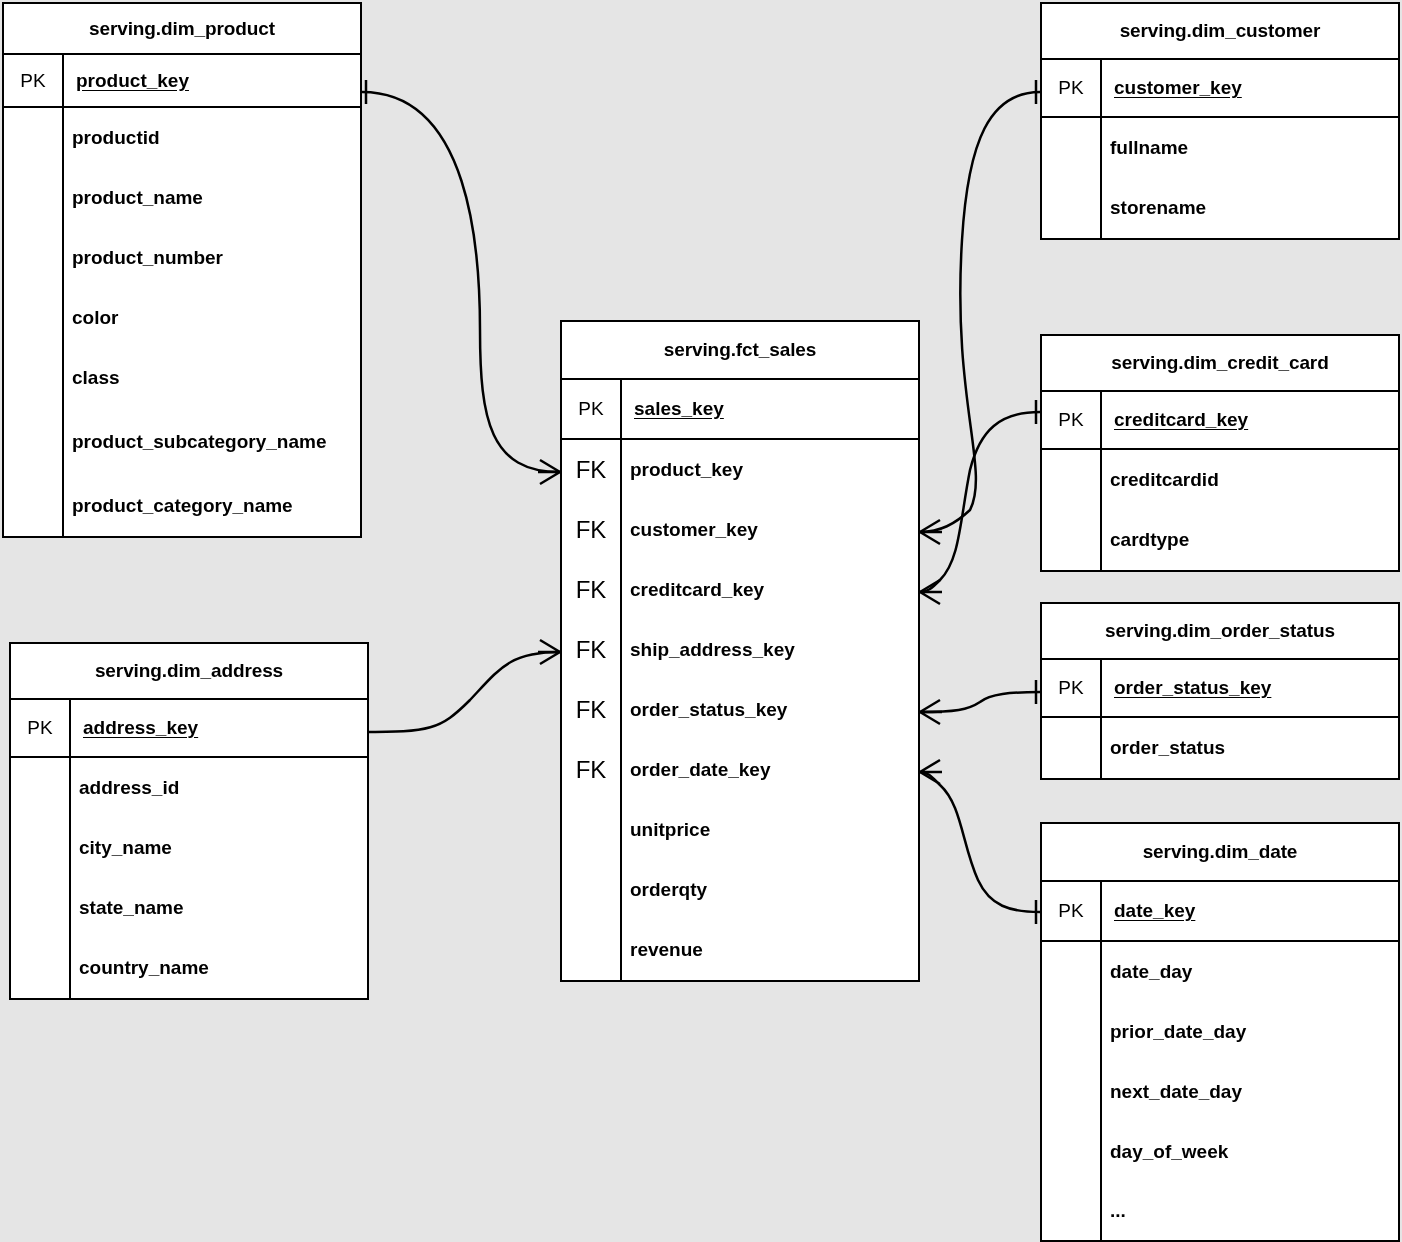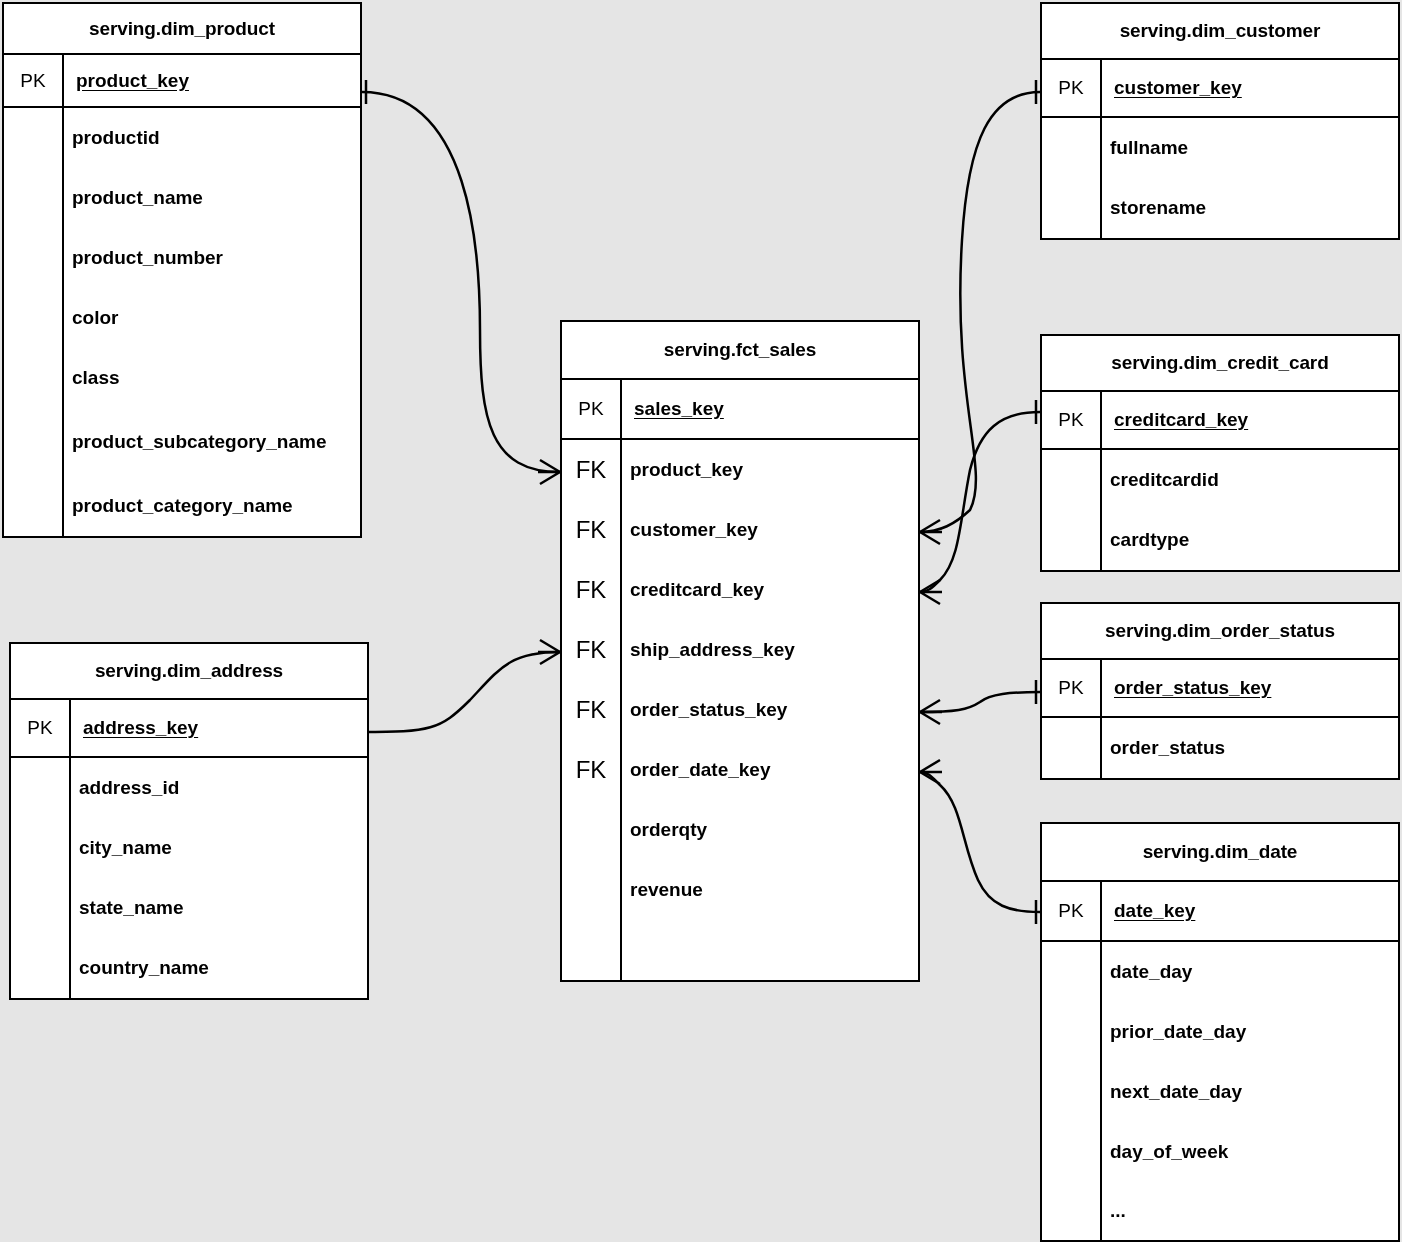--- a/index.html
+++ b/index.html
@@ -218,20 +218,21 @@
         <div class="keycell" style="height:60px"></div>
         <div class="keycell" style="height:60px"></div>
       </div>
       <div class="namecol">
         <div class="namecell" style="height:60px">product_key</div>
         <div class="namecell" style="height:60px">customer_key</div>
         <div class="namecell" style="height:60px">creditcard_key</div>
         <div class="namecell" style="height:60px">ship_address_key</div>
         <div class="namecell" style="height:60px">order_status_key</div>
         <div class="namecell" style="height:60px">order_date_key</div>
+        <div class="namecell" style="height:60px">unitprice</div>
         <div class="namecell" style="height:60px">orderqty</div>
         <div class="namecell" style="height:60px">revenue</div>
       </div>
     </div>
   </div>
 
   <div class="entity" style="left:1040px; top:2px; width:360px; height:238px;">
     <div class="entity-title">serving.dim_customer</div>
     <div class="row pk-row">
       <div class="pk-keycell">PK</div>

